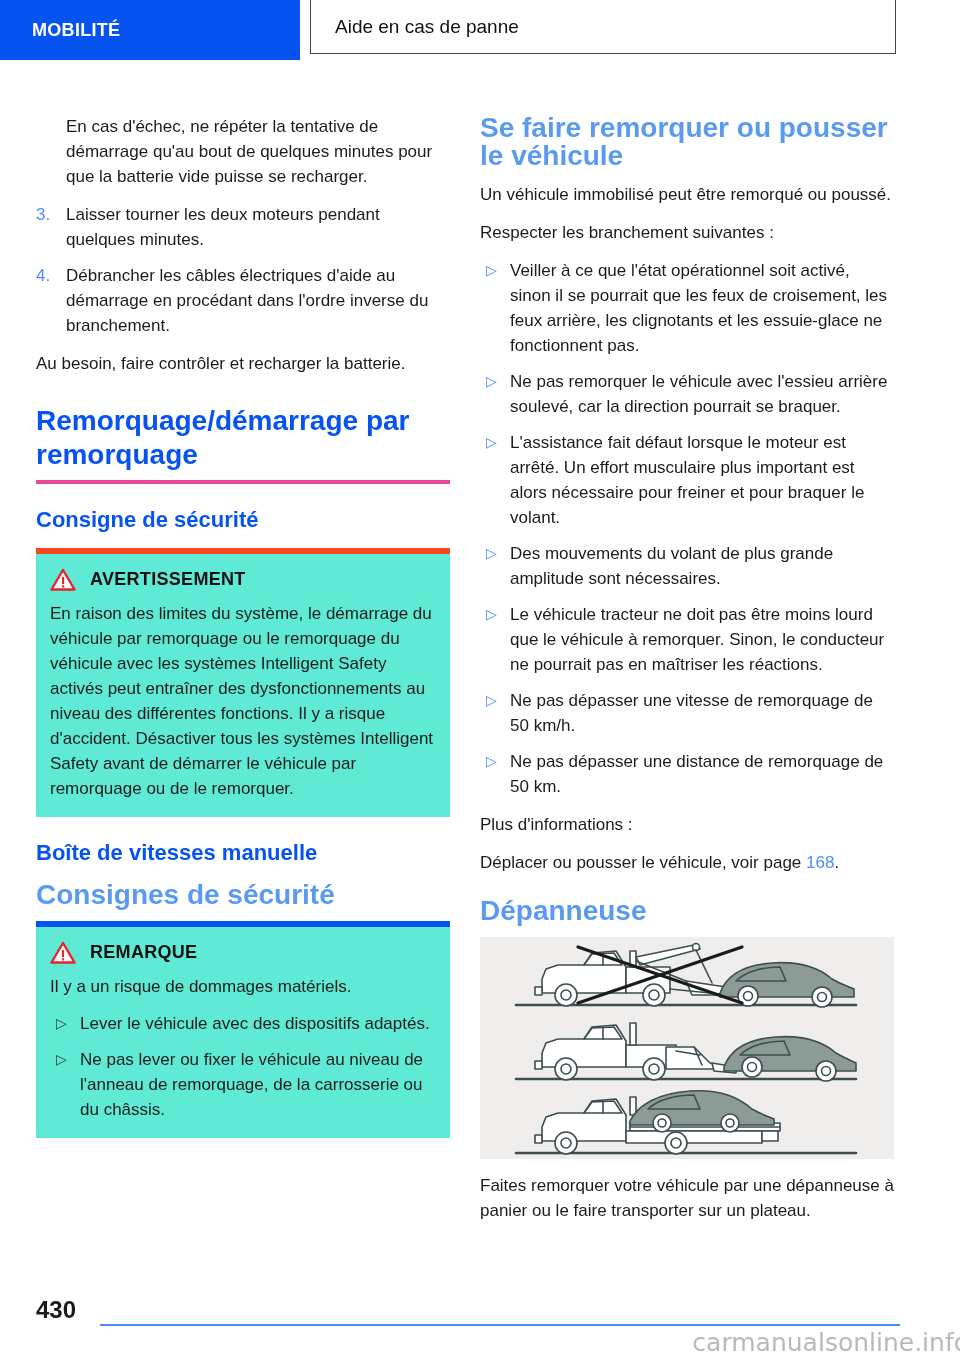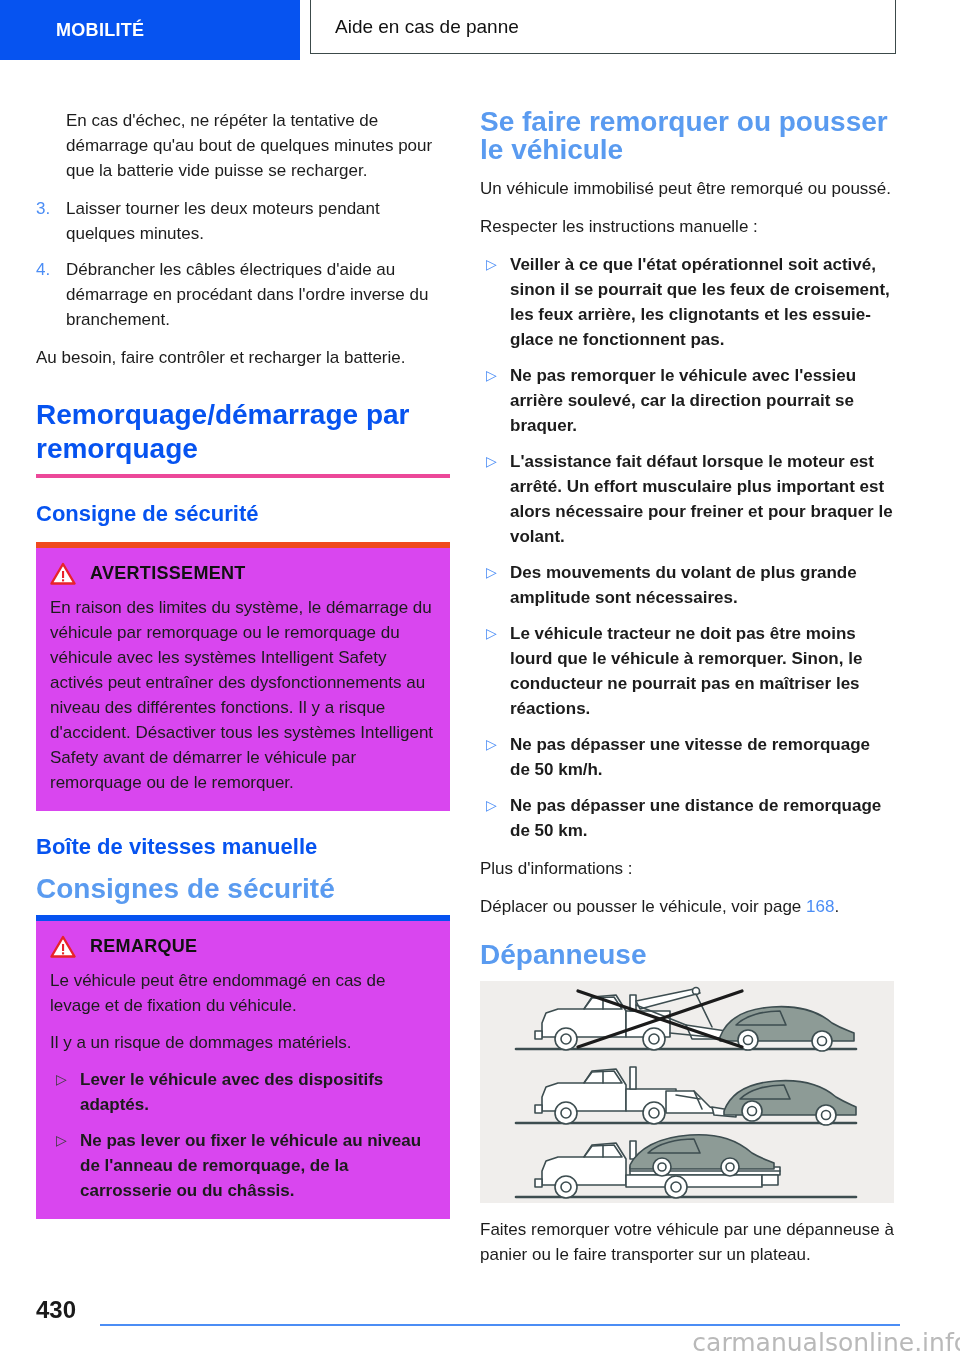--- a/index.html
+++ b/index.html
@@ -29,42 +29,41 @@
     background: #0653F0;
     display: flex;
     align-items: center;
   }
   .header-tag-label {
     color: #ffffff;
     font-size: 18px;
     font-weight: bold;
     letter-spacing: 0.3px;
     padding-left: 32px;
-    margin-left: 24px;
   }
   .header-box {
     position: absolute;
     left: 310px; top: 0;
     width: 586px; height: 54px;
     border: 1.5px solid #3c4a4a;
     border-top: none;
     box-sizing: border-box;
     display: flex;
     align-items: center;
   }
   .header-box-label {
     font-size: 19px;
     color: #111;
     padding-left: 24px;
   }
 
   
   .col {
     position: absolute;
-    top: 108px;
+    top: 114px;
     width: 414px;
   }
   .col-left  { left: 36px; }
   .col-right { left: 480px; }
 
   
   p, li, div { -webkit-font-smoothing: antialiased; }
 
   .para {
     font-size: 17px;
@@ -106,21 +105,21 @@
   .bul-marker {
     color: #4b8df5;
     width: 30px;
     flex: 0 0 30px;
     font-size: 14px;
     line-height: 25px;
     padding-left: 6px;
     box-sizing: border-box;
   }
   .bul-marker.grey { color: #3c3c3c; }
-  .bul-text { flex: 1 1 auto; font-weight: bold; }
+  .bul-text { flex: 1 1 auto; }
 
   
   .h1 {
     font-size: 28px;
     line-height: 34px;
     font-weight: bold;
     color: #0653F0;
     margin: 28px 0 0 0;
     padding: 0 0 8px 0;
     border-bottom: 4px solid #ec4899;
@@ -136,21 +135,21 @@
     font-size: 28px;
     line-height: 28px;
     font-weight: bold;
     color: #5a9bf0;
     margin: 0 0 12px 0;
   }
   .h3.tight { margin-top: 22px; }
 
   
   .notebox {
-    background: #d946ef;
+    background: #5eead4;
     padding: 14px 14px 16px 14px;
     box-sizing: border-box;
     margin-bottom: 6px;
   }
   .notebox.warn  { border-top: 6px solid #f04a1e; }
   .notebox.blue  { border-top: 6px solid #0653F0; }
   .note-head {
     display: flex;
     align-items: center;
     margin-bottom: 10px;
@@ -269,42 +268,41 @@
     <div class="note-head">
       <span>
         <svg class="warn-tri" width="26" height="23" viewBox="0 0 26 23">
           <path d="M13 2 L24.5 21.5 L1.5 21.5 Z" fill="#ffffff" stroke="#e8232a" stroke-width="2.4" stroke-linejoin="round"></path>
           <rect x="12" y="9" width="2.1" height="7" fill="#e8232a"></rect>
           <rect x="12" y="17.3" width="2.1" height="2.1" fill="#e8232a"></rect>
         </svg>
       </span>
       <span class="note-head-label">REMARQUE</span>
     </div>
-    <p class="para">Le véhicule peut être endommagé en cas de levage et de fixation du véhicule.</p>
     <p class="para">Il y a un risque de dommages matériels.</p>
     <ul class="bullist">
       <li class="bulitem">
         <span class="bul-marker grey">▷</span>
         <span class="bul-text">Lever le véhicule avec des dispositifs adaptés.</span>
       </li>
       <li class="bulitem">
         <span class="bul-marker grey">▷</span>
         <span class="bul-text">Ne pas lever ou fixer le véhicule au niveau de l'anneau de remorquage, de la carrosserie ou du châssis.</span>
       </li>
     </ul>
   </div>
 
 </div>
 
 <div class="col col-right">
 
   <h3 class="h3">Se faire remorquer ou pousser le véhicule</h3>
 
   <p class="para">Un véhicule immobilisé peut être remorqué ou poussé.</p>
-  <p class="para">Respecter les instructions manuelle :</p>
+  <p class="para">Respecter les branchement suivantes :</p>
 
   <ul class="bullist">
     <li class="bulitem">
       <span class="bul-marker">▷</span>
       <span class="bul-text">Veiller à ce que l'état opérationnel soit activé, sinon il se pourrait que les feux de croisement, les feux arrière, les clignotants et les essuie-glace ne fonctionnent pas.</span>
     </li>
     <li class="bulitem">
       <span class="bul-marker">▷</span>
       <span class="bul-text">Ne pas remorquer le véhicule avec l'essieu arrière soulevé, car la direction pourrait se braquer.</span>
     </li>

